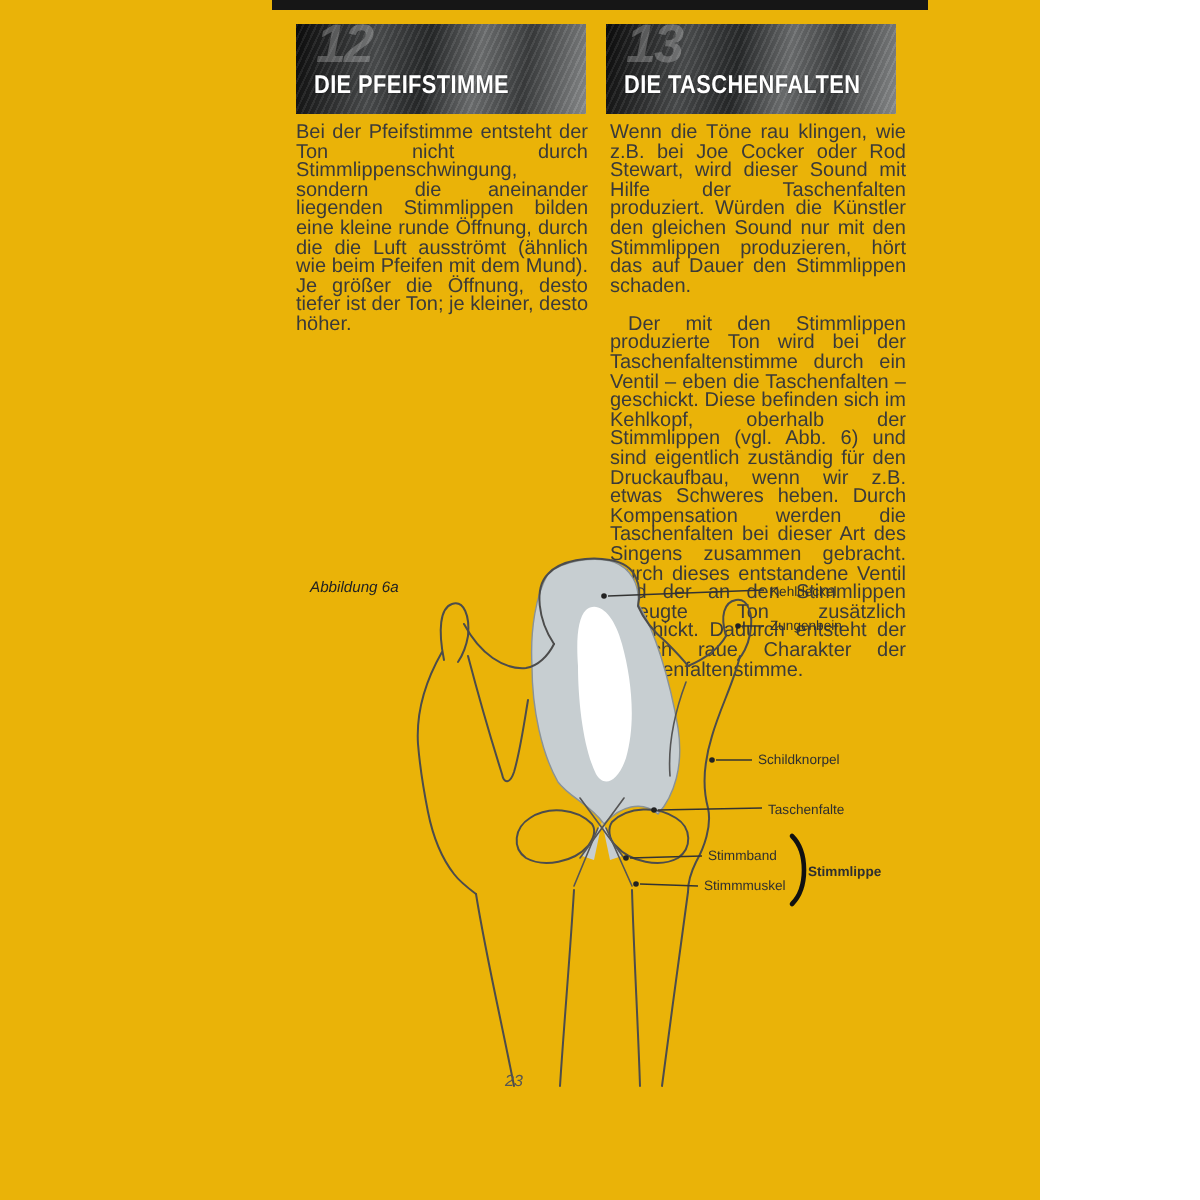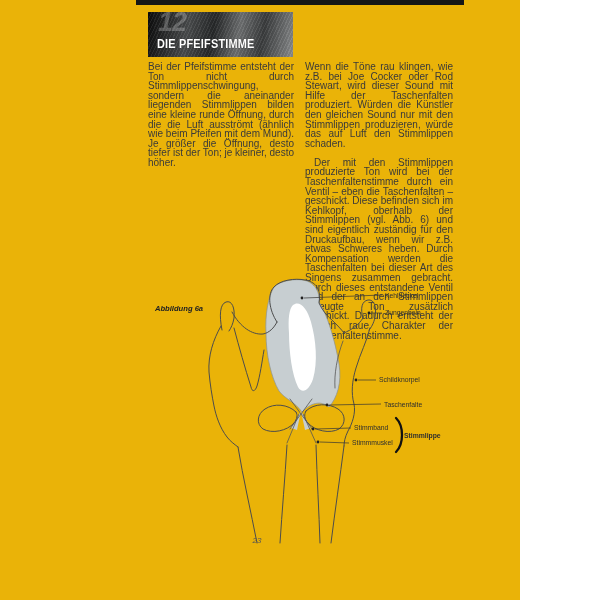--- a/index.html
+++ b/index.html
@@ -35,22 +35,22 @@
   }
   .col {
     position:absolute; top:62px; font-size:10px; line-height:9.6px;
     color:#3a3a3a; text-align:justify;
   }
   .col-left  { left:148px; width:146px; }
   .col-right { left:305px; width:148px; }
   .col p { margin:0; }
   .col p + p { margin-top:9.5px; text-indent:9px; }
   .fig-caption {
-    position:absolute; left:155px; top:304px;
-    font-size:7.6px; font-weight:bold; font-style:italic; color:#222222;
+    position:absolute; left:155px; top:289px;
+    font-size:7.6px; font-weight:normal; font-style:italic; color:#222222;
   }
   .page-num {
     position:absolute; left:0; right:6px; top:536px; text-align:center;
     font-size:8px; font-style:italic; color:#555555;
   }
   svg.diagram { position:absolute; left:185px; top:276px; }
   .diagram .outline { fill:none; stroke:#4c4c4c; stroke-width:1; stroke-linecap:round; stroke-linejoin:round; }
   .diagram .thin    { fill:none; stroke:#555555; stroke-width:0.8; stroke-linecap:round; }
   .diagram .leader  { fill:none; stroke:#333333; stroke-width:0.7; }
   .diagram .dot     { fill:#222222; stroke:none; }
@@ -62,27 +62,31 @@
 
 <div class="canvas">
 
   <div class="top-edge"></div>
 
   <div class="header h-left">
     <span class="num">12</span>
     <span class="title">DIE PFEIFSTIMME</span>
   </div>
 
+  <div class="header h-right">
+    <span class="num">13</span>
+    <span class="title">DIE TASCHENFALTEN</span>
+  </div>
 
   <div class="col col-left">
     <p>Bei der Pfeifstimme entsteht der Ton nicht durch Stimmlippenschwingung, sondern die aneinander liegenden Stimmlippen bilden eine kleine runde Öffnung, durch die die Luft ausströmt (ähnlich wie beim Pfeifen mit dem Mund). Je größer die Öffnung, desto tiefer ist der Ton; je kleiner, desto höher.</p>
   </div>
 
   <div class="col col-right">
-    <p>Wenn die Töne rau klingen, wie z.B. bei Joe Cocker oder Rod Stewart, wird dieser Sound mit Hilfe der Taschenfalten produziert. Würden die Künstler den gleichen Sound nur mit den Stimmlippen produzieren, würde das auf Luft den Stimmlippen schaden.</p>
+    <p>Wenn die Töne rau klingen, wie z.B. bei Joe Cocker oder Rod Stewart, wird dieser Sound mit Hilfe der Taschenfalten produziert. Würden die Künstler den gleichen Sound nur mit den Stimmlippen produzieren, hört das auf Dauer den Stimmlippen schaden.</p>
     <p>Der mit den Stimmlippen produzierte Ton wird bei der Taschenfaltenstimme durch ein Ventil – eben die Taschenfalten – geschickt. Diese befinden sich im Kehlkopf, oberhalb der Stimmlippen (vgl. Abb. 6) und sind eigentlich zuständig für den Druckaufbau, wenn wir z.B. etwas Schweres heben. Durch Kompensation werden die Taschenfalten bei dieser Art des Singens zusammen gebracht. Durch dieses entstandene Ventil wird der an den Stimmlippen erzeugte Ton zusätzlich geschickt. Dadurch entsteht der typisch raue Charakter der Taschenfaltenstimme.</p>
   </div>
 
   <div class="fig-caption">Abbildung 6a</div>
 
   <svg class="diagram" width="285" height="292" viewBox="185 276 285 292" xmlns="http://www.w3.org/2000/svg">
 
     <path d="M 274,287 C 281,280 298,278 307,281 C 315,284 320,292 319,302
              C 327,314 335,340 339,364 C 342,383 337,398 329,407
              C 321,400 310,403 302,412 C 295,402 285,399 279,391

